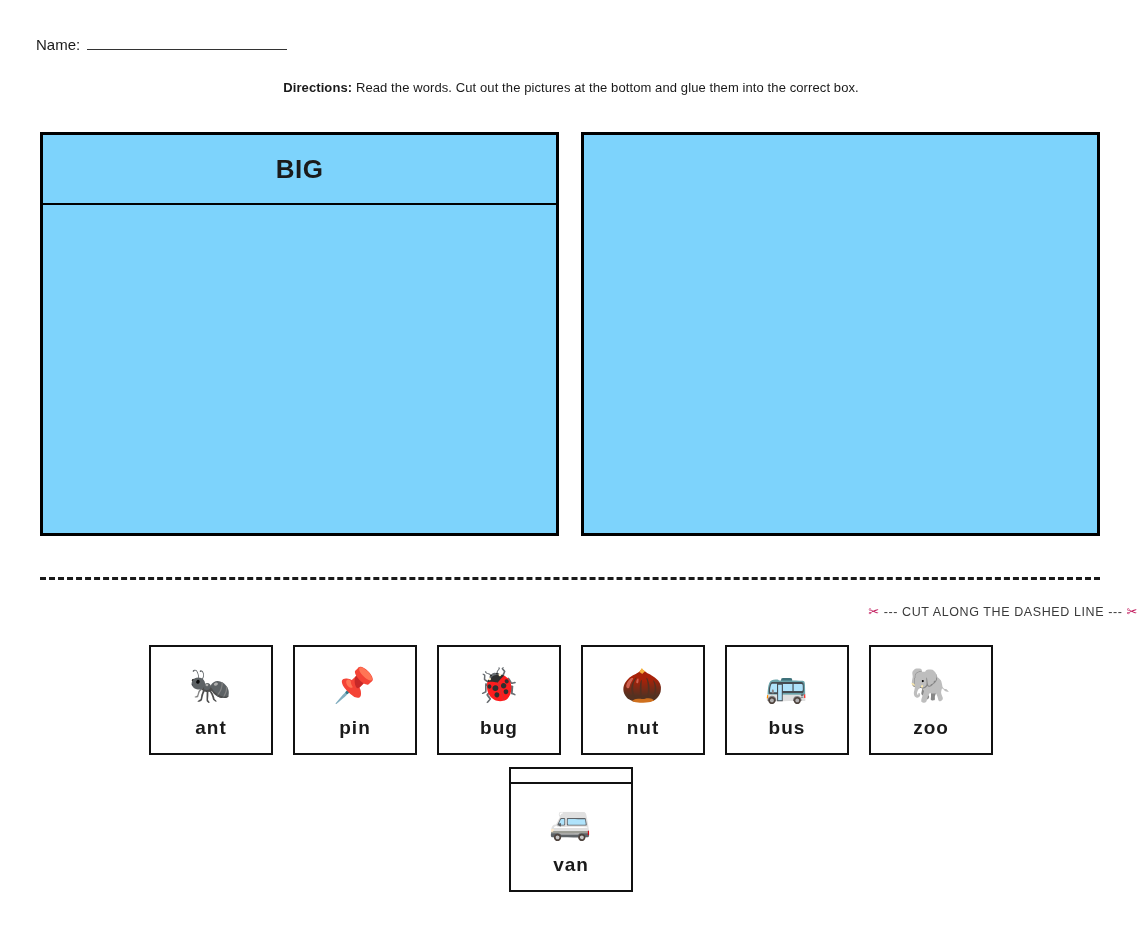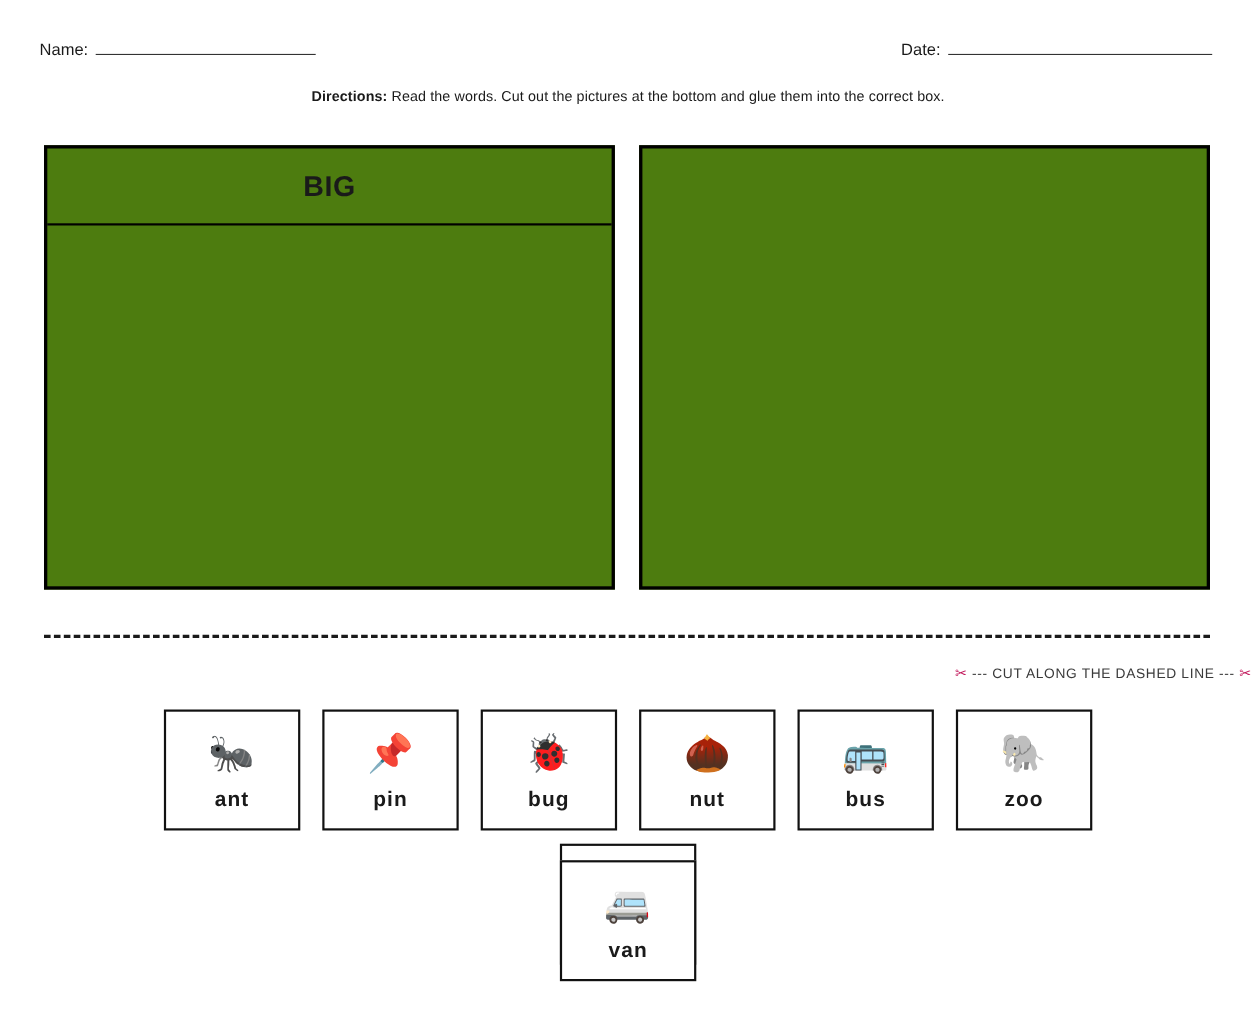--- a/index.html
+++ b/index.html
@@ -66,21 +66,21 @@
     width: 1060px;
     height: 404px;
     display: flex;
     justify-content: space-between;
   }
   .sort-box {
     width: 519px;
     height: 404px;
     border: 3px solid #000;
     box-sizing: border-box;
-    background: #4d7c0f;
+    background: #7dd3fc;
     display: flex;
     flex-direction: column;
   }
   .sort-head {
     height: 68px;
     border-bottom: 2px solid #000;
     display: flex;
     align-items: center;
     justify-content: center;
     font-size: 26px;
@@ -169,24 +169,20 @@
 </head>
 <body>
 
 <div class="page">
 
   <div class="header-row">
     <div class="field name">
       <span>Name:</span>
       <span class="field-rule"></span>
     </div>
-    <div class="field date">
-      <span>Date:</span>
-      <span class="field-rule"></span>
-    </div>
   </div>
 
   <div class="directions">
     <span class="dir-label">Directions:</span><span> Read the words. Cut out the pictures at the bottom and glue them into the correct box.</span>
   </div>
 
   <div class="boxes">
     <div class="sort-box">
       <div class="sort-head">BIG</div>
       <div class="sort-body"></div>

